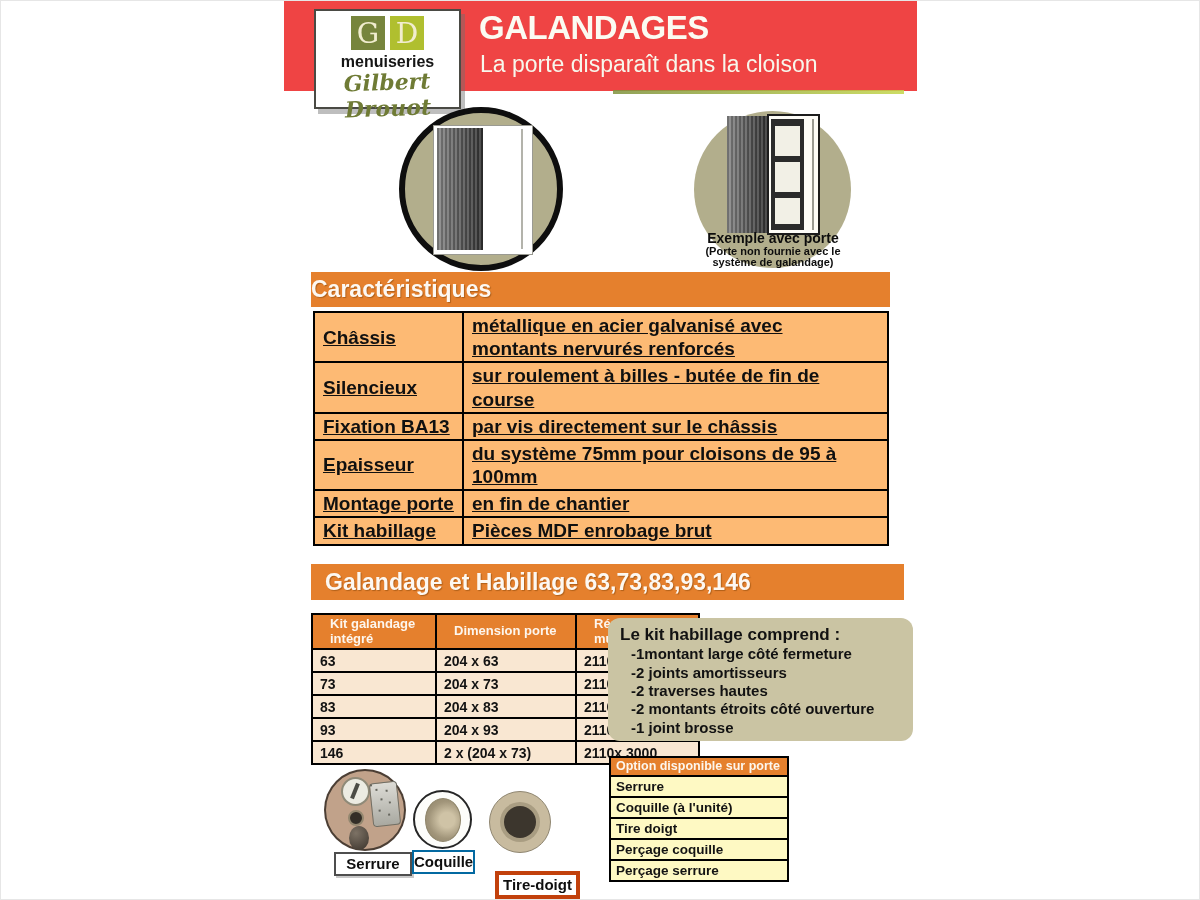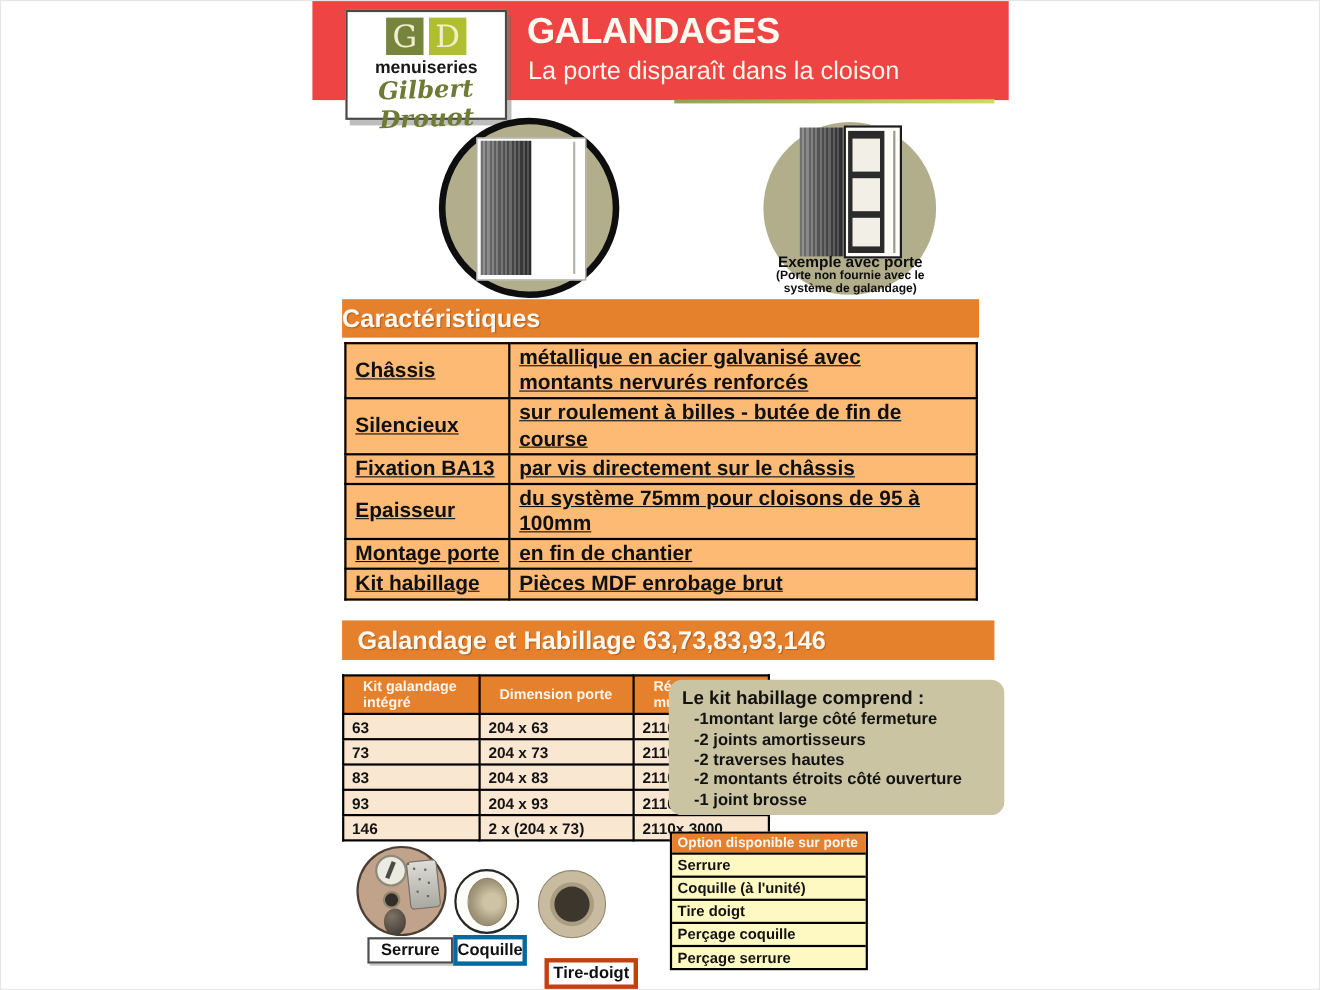--- a/index.html
+++ b/index.html
@@ -110,21 +110,21 @@
                  border:1px solid #8e8468;}
 
   .hw-tiredoigt{position:absolute;left:488px;top:790px;width:62px;height:62px;border-radius:50%;
                 background:#c8bb9f;border:1px solid #8f8671;box-sizing:border-box;}
   .td-ring{position:absolute;left:10px;top:10px;width:40px;height:40px;border-radius:50%;background:#a99d82;}
   .td-core{position:absolute;left:4px;top:4px;width:32px;height:32px;border-radius:50%;background:#3c362d;}
 
   .hw-label{position:absolute;background:#fff;text-align:center;font-size:15px;font-weight:700;
             color:#0f0f0f;line-height:19px;}
   .lbl-serrure{left:333px;top:851px;width:74px;height:20px;border:2px solid #4e4e4e;box-shadow:2px 2px 0 rgba(120,120,120,.4);}
-  .lbl-coquille{left:411px;top:849px;width:59px;height:20px;border:4px solid #0369a1;}
+  .lbl-coquille{left:411px;top:849px;width:59px;height:20px;border:2px solid #0369a1;}
   .lbl-tiredoigt{left:494px;top:849px;width:77px;height:20px;border:4px solid #c2410c;margin-top:21px;}
 </style>
 </head>
 <body>
 
 <div class="page">
 
   <div class="banner">
     <div class="banner-title">GALANDAGES</div>
     <div class="banner-subtitle">La porte disparaît dans la cloison</div>

